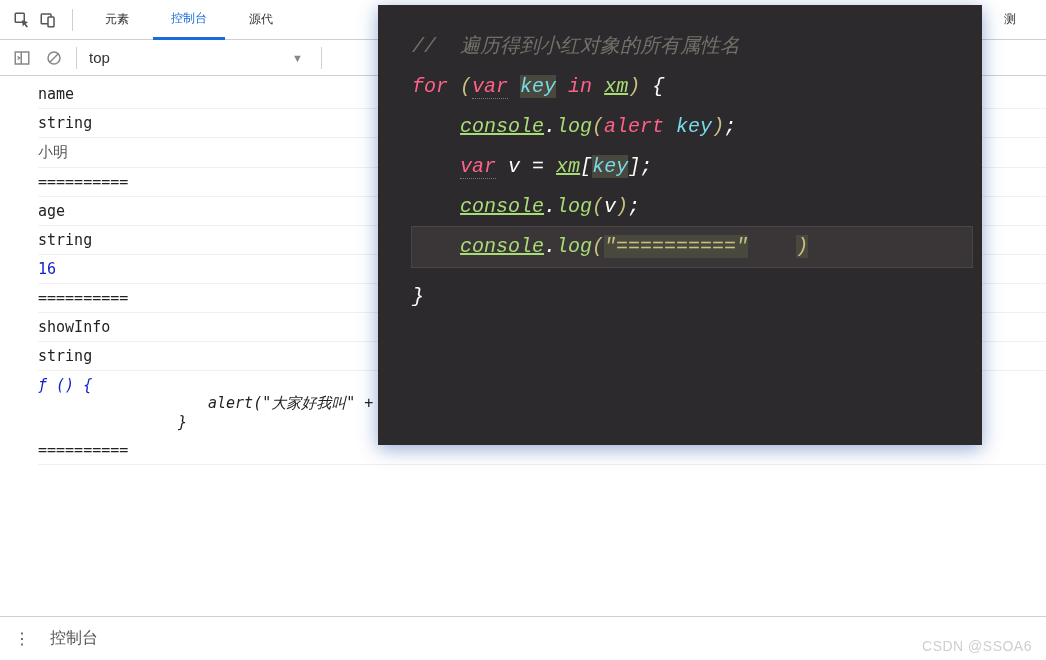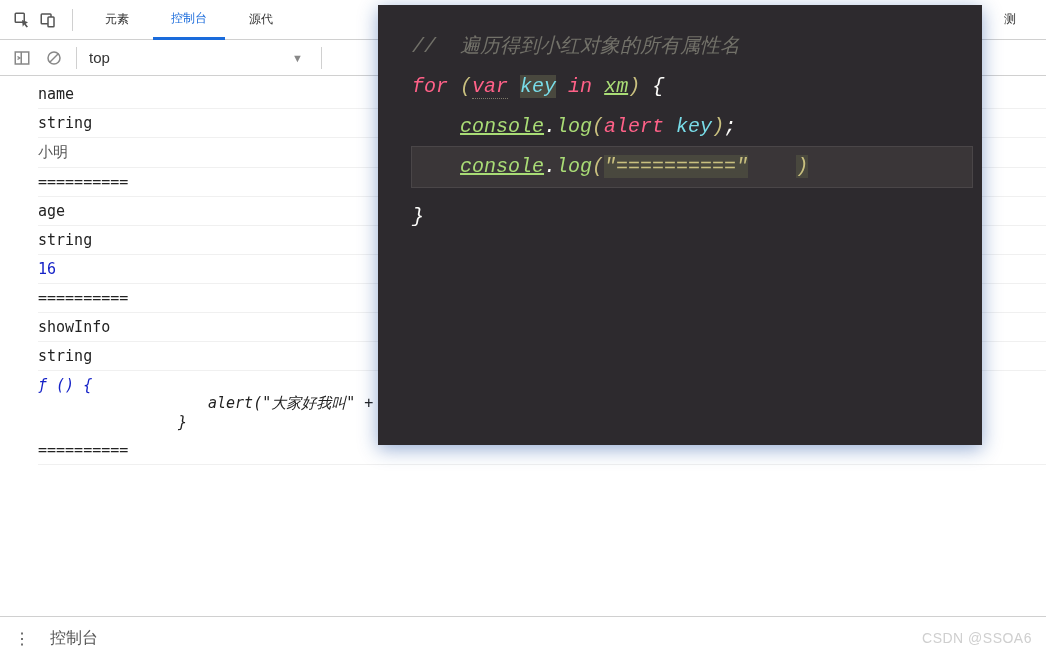--- a/index.html
+++ b/index.html
@@ -64,21 +64,21 @@
       display: flex;
       align-items: center;
       padding: 0 14px;
       gap: 20px;
       background: #fff;
       color: #555;
       font-size: 16px;
     }
     .watermark {
       position: absolute;
-      right: 14px; bottom: 14px;
+      right: 14px; bottom: 6px;
       color: #cfcfcf;
       font-size: 14px;
       letter-spacing: 0.5px;
     }
     .editor-overlay {
       position: absolute;
       left: 378px; top: 5px;
       width: 604px; height: 440px;
       background: #2d2a2e;
       box-shadow: 0 4px 18px rgba(20,70,160,0.45);
@@ -166,20 +166,22 @@
     <div class="fn-body-indent">alert("大家好我叫" + this.name + "今年" + this.age + "岁了");</div>
     <div class="fn-close-indent">}</div>
   </div>
   <div class="log-row">==========</div>
 </div>
 
 <div class="editor-overlay">
   <div class="ed-line"><span class="tok-comment">//  遍历得到小红对象的所有属性名</span></div>
   <div class="ed-line"><span class="tok-kw">for</span> <span class="tok-punct">(</span><span class="tok-kw2 underln">var</span> <span class="tok-id tok-hl">key</span> <span class="tok-kw">in</span> <span class="tok-var">xm</span><span class="tok-punct">)</span> <span class="tok-op">{</span></div>
   <div class="ed-line">    <span class="tok-var">console</span><span class="tok-op">.</span><span class="tok-fn">log</span><span class="tok-punct">(</span><span class="tok-kw">alert</span> <span class="tok-id">key</span><span class="tok-punct">)</span><span class="tok-op">;</span></div>
+  <div class="ed-line">    <span class="tok-kw2 underln">var</span> <span class="tok-op">v</span> <span class="tok-op">=</span> <span class="tok-var">xm</span><span class="tok-op">[</span><span class="tok-id tok-hl">key</span><span class="tok-op">];</span></div>
+  <div class="ed-line">    <span class="tok-var">console</span><span class="tok-op">.</span><span class="tok-fn">log</span><span class="tok-punct">(</span><span class="tok-op">v</span><span class="tok-punct">)</span><span class="tok-op">;</span></div>
   <div class="ed-line cursor-line">    <span class="tok-var">console</span><span class="tok-op">.</span><span class="tok-fn">log</span><span class="tok-punct">(</span><span class="tok-str tok-hl">"=========="</span>    <span class="tok-punct tok-hl">)</span></div>
   <div class="ed-line" style="line-height:3"><span class="tok-op">}</span></div>
 </div>
 
 <div class="drawer">
   <span>⋮</span>
   <span>控制台</span>
 </div>
 
 <div class="watermark">CSDN @SSOA6</div>

